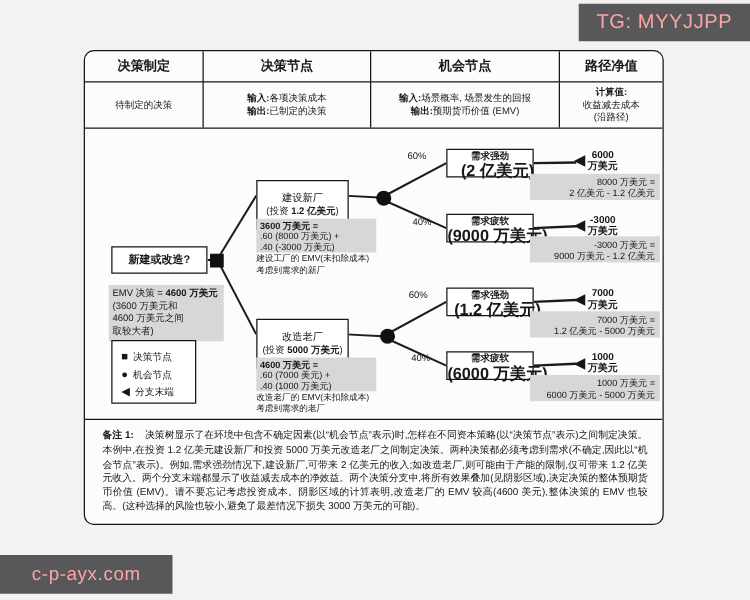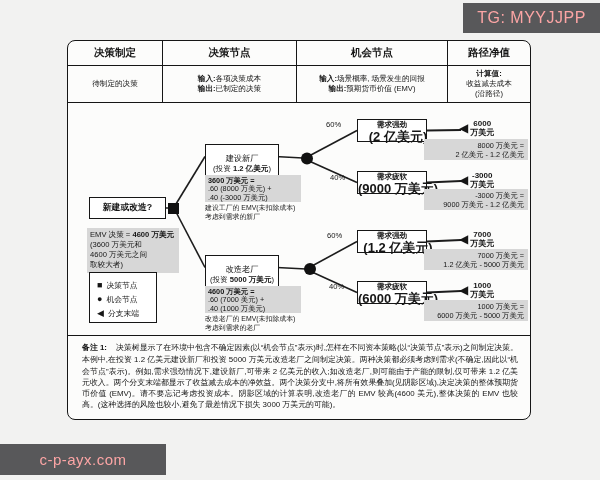--- a/index.html
+++ b/index.html
@@ -8,21 +8,21 @@
     background:#f2f2f1;
     font-family:"Liberation Sans","DejaVu Sans",sans-serif;
     color:#161616;
   }
   .tag{
     position:absolute;background:#58585a;color:#fca5a5;
     display:flex;align-items:center;justify-content:center;
     font-size:16px;letter-spacing:.5px;
   }
   .tag-tr{left:463px;top:3px;width:137px;height:30px;}
-  .tag-bl{left:0;top:444px;width:166px;height:31px;font-size:15px;}
+  .tag-bl{left:0;top:444px;width:138px;height:31px;font-size:15px;}
 
   .figure{
     position:absolute;left:67px;top:40px;width:464px;height:380px;
     background:#fcfcfb;border:1.7px solid #161616;border-radius:8px;
     box-sizing:border-box;overflow:hidden;
   }
   
   .tbl{
     position:absolute;left:0;top:0;width:100%;
     display:grid;grid-template-columns:95px 134px 151px auto;

